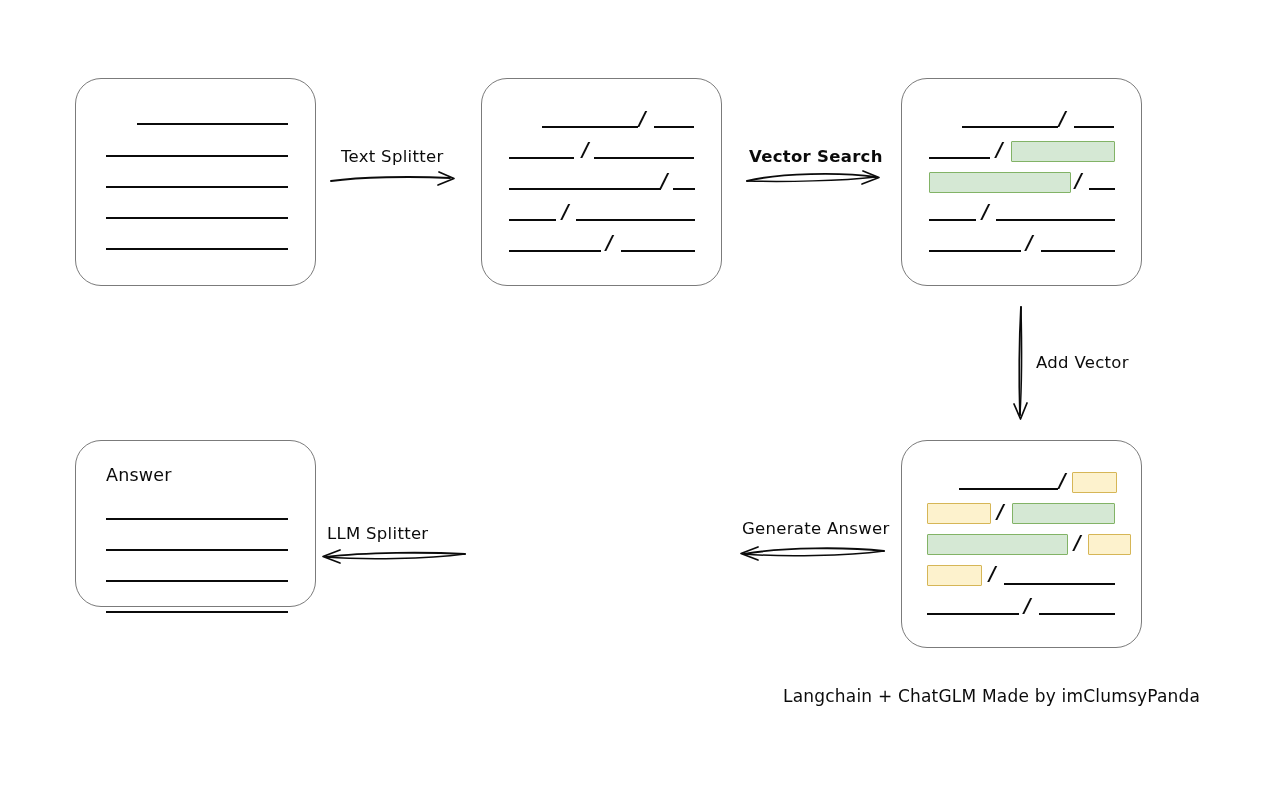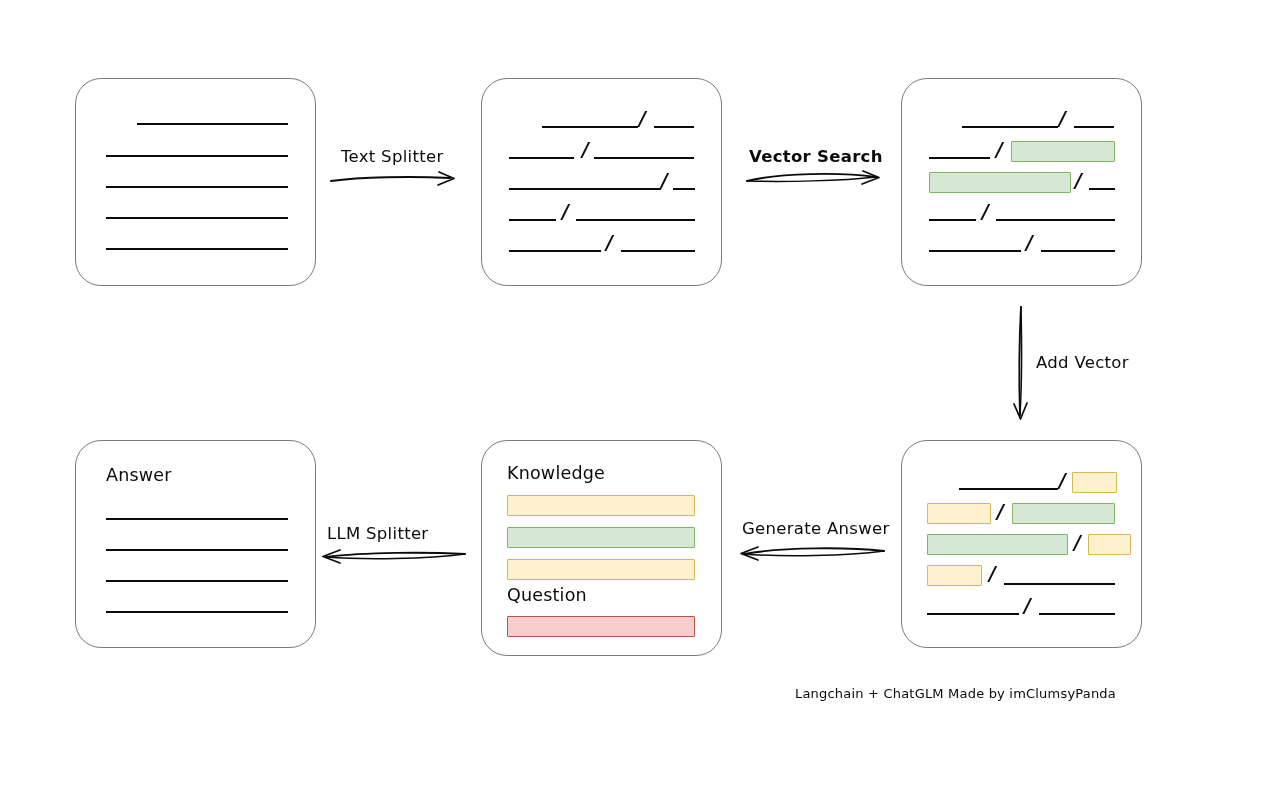--- a/index.html
+++ b/index.html
@@ -69,25 +69,24 @@
     font-size: 16.5px;
     color: #0b0b0b;
     white-space: nowrap;
     letter-spacing: .3px;
   }
 
   
   .credit {
     position: absolute;
     font-family: "DejaVu Sans", sans-serif;
-    font-size: 13px;
+    font-size: 17px;
     color: #0b0b0b;
     white-space: nowrap;
     letter-spacing: .2px;
-    margin-left: 12px;
   }
 
   svg.arrow { position: absolute; overflow: visible; }
   svg.arrow path { fill: none; stroke: #0b0b0b; }
 </style>
 </head>
 <body>
 
 <div id="canvas">
 
@@ -188,37 +187,29 @@
     <div class="tline" style="left:137px; top:172px; width:76px;"></div>
   </div>
 
   <div class="arrow-label" style="left:742px; top:519px;">Generate Answer</div>
   <svg class="arrow" width="150" height="26" style="left:738px; top:541px;">
     <path d="M146,10 C110,6 45,6 6,13" stroke-width="1.9" stroke-linecap="round"></path>
     <path d="M146,10 C108,15 45,16 6,13" stroke-width="1.5" stroke-linecap="round"></path>
     <path d="M20,6 L3,12.5 L20,19" stroke-width="1.7" stroke-linejoin="round" stroke-linecap="round"></path>
   </svg>
 
-  <div class="card" style="left:481px; top:440px; width:241px; height:216px;">
-    <div class="card-title" style="left:25px; top:22px;">Knowledge</div>
-    <div class="chip" style="left:25px; top:54px; width:188px; height:21px; background:#fdf2cd; border-color:#d6b656;"></div>
-    <div class="chip" style="left:25px; top:86px; width:188px; height:21px; background:#d5e8d4; border-color:#82b366;"></div>
-    <div class="chip" style="left:25px; top:118px; width:188px; height:21px; background:#fdf2cd; border-color:#d6b656;"></div>
-    <div class="card-title" style="left:25px; top:144px;">Question</div>
-    <div class="chip" style="left:25px; top:175px; width:188px; height:21px; background:#f8cecc; border-color:#b85450;"></div>
-  </div>
 
   <div class="arrow-label" style="left:327px; top:524px;">LLM Splitter</div>
   <svg class="arrow" width="148" height="26" style="left:320px; top:544px;">
     <path d="M145,10 C108,8 45,8 6,13" stroke-width="1.9" stroke-linecap="round"></path>
     <path d="M145,10 C106,15 45,16 6,13" stroke-width="1.5" stroke-linecap="round"></path>
     <path d="M20,6 L3,12.5 L20,19" stroke-width="1.7" stroke-linejoin="round" stroke-linecap="round"></path>
   </svg>
 
-  <div class="card" style="left:75px; top:440px; width:241px; height:208px;">
+  <div class="card" style="left:75px; top:440px; width:241px; height:167px;">
     <div class="card-title" style="left:30px; top:24px;">Answer</div>
     <div class="tline" style="left:30px; top:77px;  width:182px;"></div>
     <div class="tline" style="left:30px; top:108px; width:182px;"></div>
     <div class="tline" style="left:30px; top:139px; width:182px;"></div>
     <div class="tline" style="left:30px; top:170px; width:182px;"></div>
   </div>
 
   <div class="credit" style="left:783px; top:686px;">Langchain + ChatGLM Made by imClumsyPanda</div>
 
 </div>

